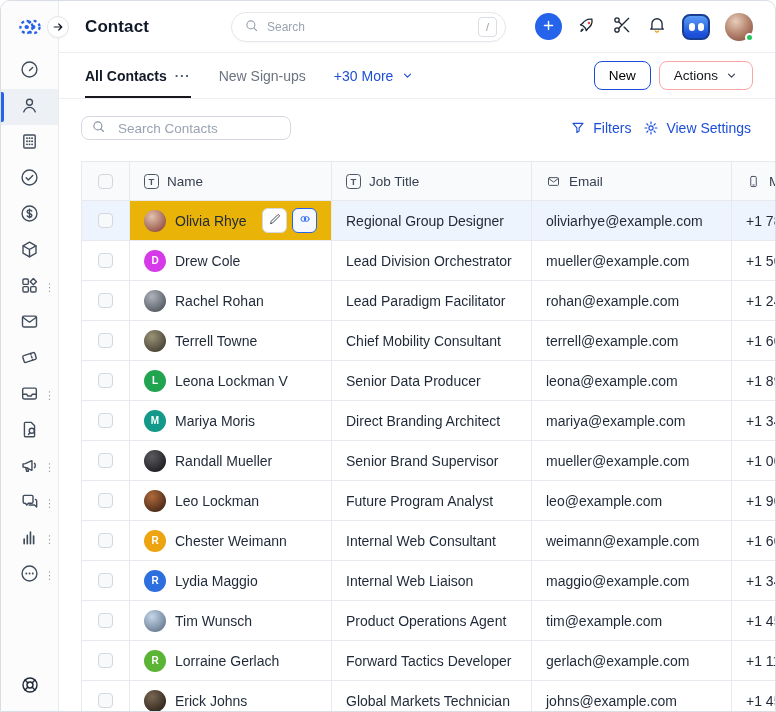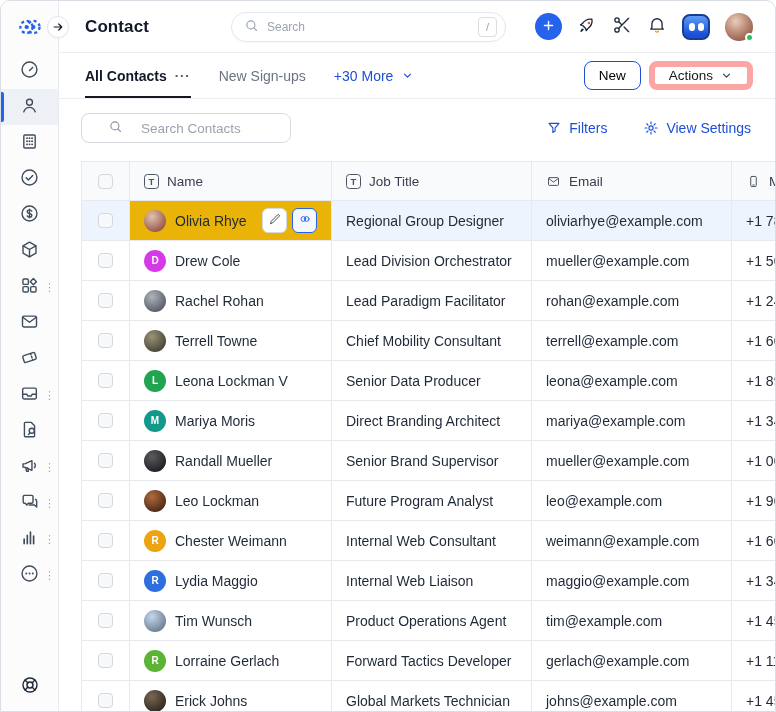--- a/index.html
+++ b/index.html
@@ -63,31 +63,31 @@
   .tab{ position:relative; display:flex; align-items:center; gap:8px; font-size:14px; color:#6b7280; cursor:pointer; }
   .tab.active{ color:#111827; font-weight:700; }
   .tab.active::after{ content:""; position:absolute; left:0; right:0; bottom:0; height:2.5px; background:#16181d; }
   .tab .dots{ color:#4b5563; font-weight:700; letter-spacing:1px; font-size:13px; }
   .tab.more{ color:#1d4ed8; font-weight:500; }
   .tab .chev{ display:flex; } .tab .chev svg{ width:13px; height:13px; }
   .tabbar-right{ margin-left:auto; display:flex; gap:8px; }
   .btn{ height:29px; border-radius:8px; font-size:13.5px; font-family:inherit; cursor:pointer;
     display:flex; align-items:center; gap:7px; padding:0 14px; background:#fff; }
   .btn-new{ border:1px solid #1d4ed8; color:#000000; font-weight:500; }
-  .btn-actions{ border:6px solid #fca5a5; color:#16181d; font-weight:500; }
+  .btn-actions{ border:1px solid #fca5a5; color:#16181d; font-weight:500; }
   .btn-actions svg{ width:13px; height:13px; color:#374151; }
 
   
   .toolbar{ height:58px; flex:0 0 58px; display:flex; align-items:center; padding:0 24px 0 22px; }
-  .csearch{ width:210px; height:30px; border:1px solid #d5d9df; border-radius:8px; background:#fff;
-    display:flex; align-items:center; gap:18px; padding:0 26px; }
+  .csearch{ width:210px; height:24px; border:1px solid #d5d9df; border-radius:8px; background:#fff;
+    display:flex; align-items:center; gap:12px; padding:0 9px; }
   .csearch .icon{ color:#8a93a1; } .csearch .icon svg{ width:15px; height:15px; }
   .csearch input{ flex:1; min-width:0; border:0; outline:0; font-size:13.5px; background:transparent; font-family:inherit; color:#111827; }
   .csearch input::placeholder{ color:#9aa3b0; }
-  .toolbar-right{ margin-left:auto; display:flex; align-items:flex-start; gap:36px; }
+  .toolbar-right{ margin-left:auto; display:flex; align-items:flex-start; gap:12px; }
   .tool-link{ display:flex; align-items:center; gap:7px; color:#1d4ed8; font-size:14px; font-weight:500;
     background:none; border:0; cursor:pointer; font-family:inherit; }
   .tool-link svg{ width:16px; height:16px; }
 
   
   .tablewrap{ margin:4px 0 0 22px; width:816px; }
   .trow{ display:grid; grid-template-columns:48px 202px 200px 200px 166px; border-left:1px solid #e7e9ee; }
   .tcell{ height:40px; display:flex; align-items:center; padding:0 14px; font-size:14px; color:#1f2937;
     border-right:1px solid #e7e9ee; border-bottom:1px solid #e7e9ee; background:#fff; white-space:nowrap; overflow:hidden; }
   .thead .tcell{ background:#f9fafb; border-top:1px solid #e7e9ee; color:#374151; font-size:13.5px; font-weight:500; gap:8px; }

